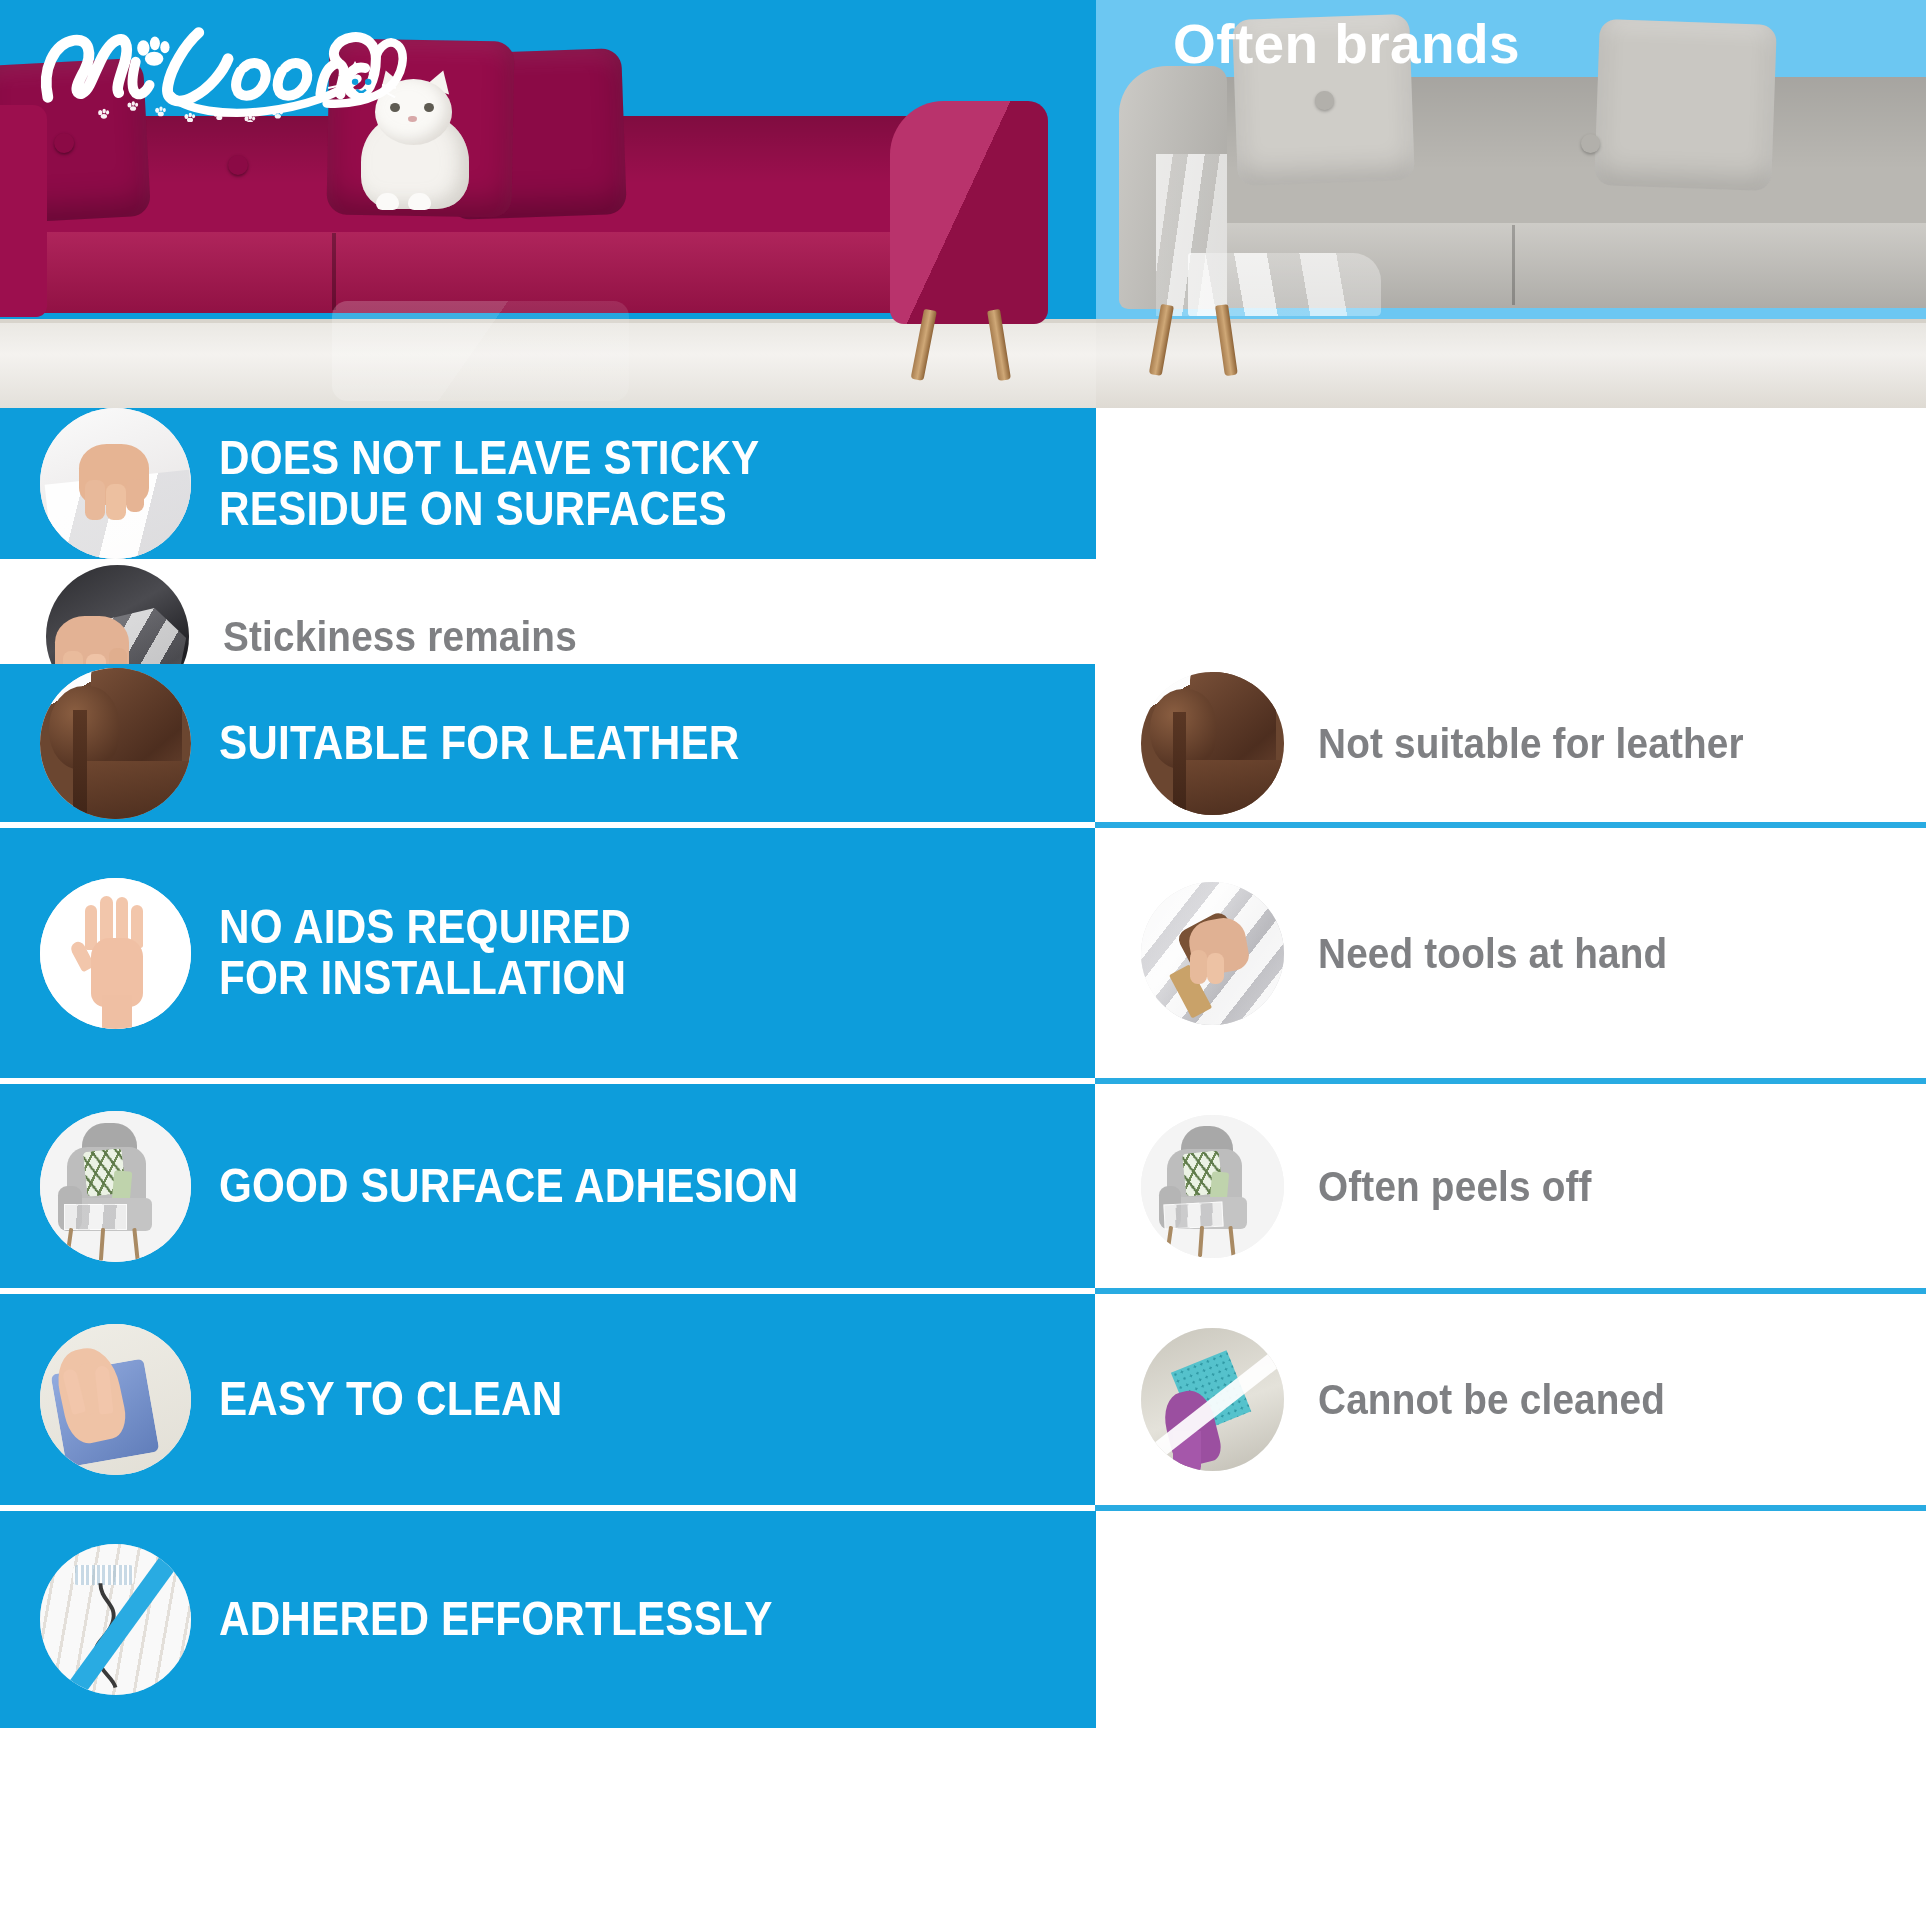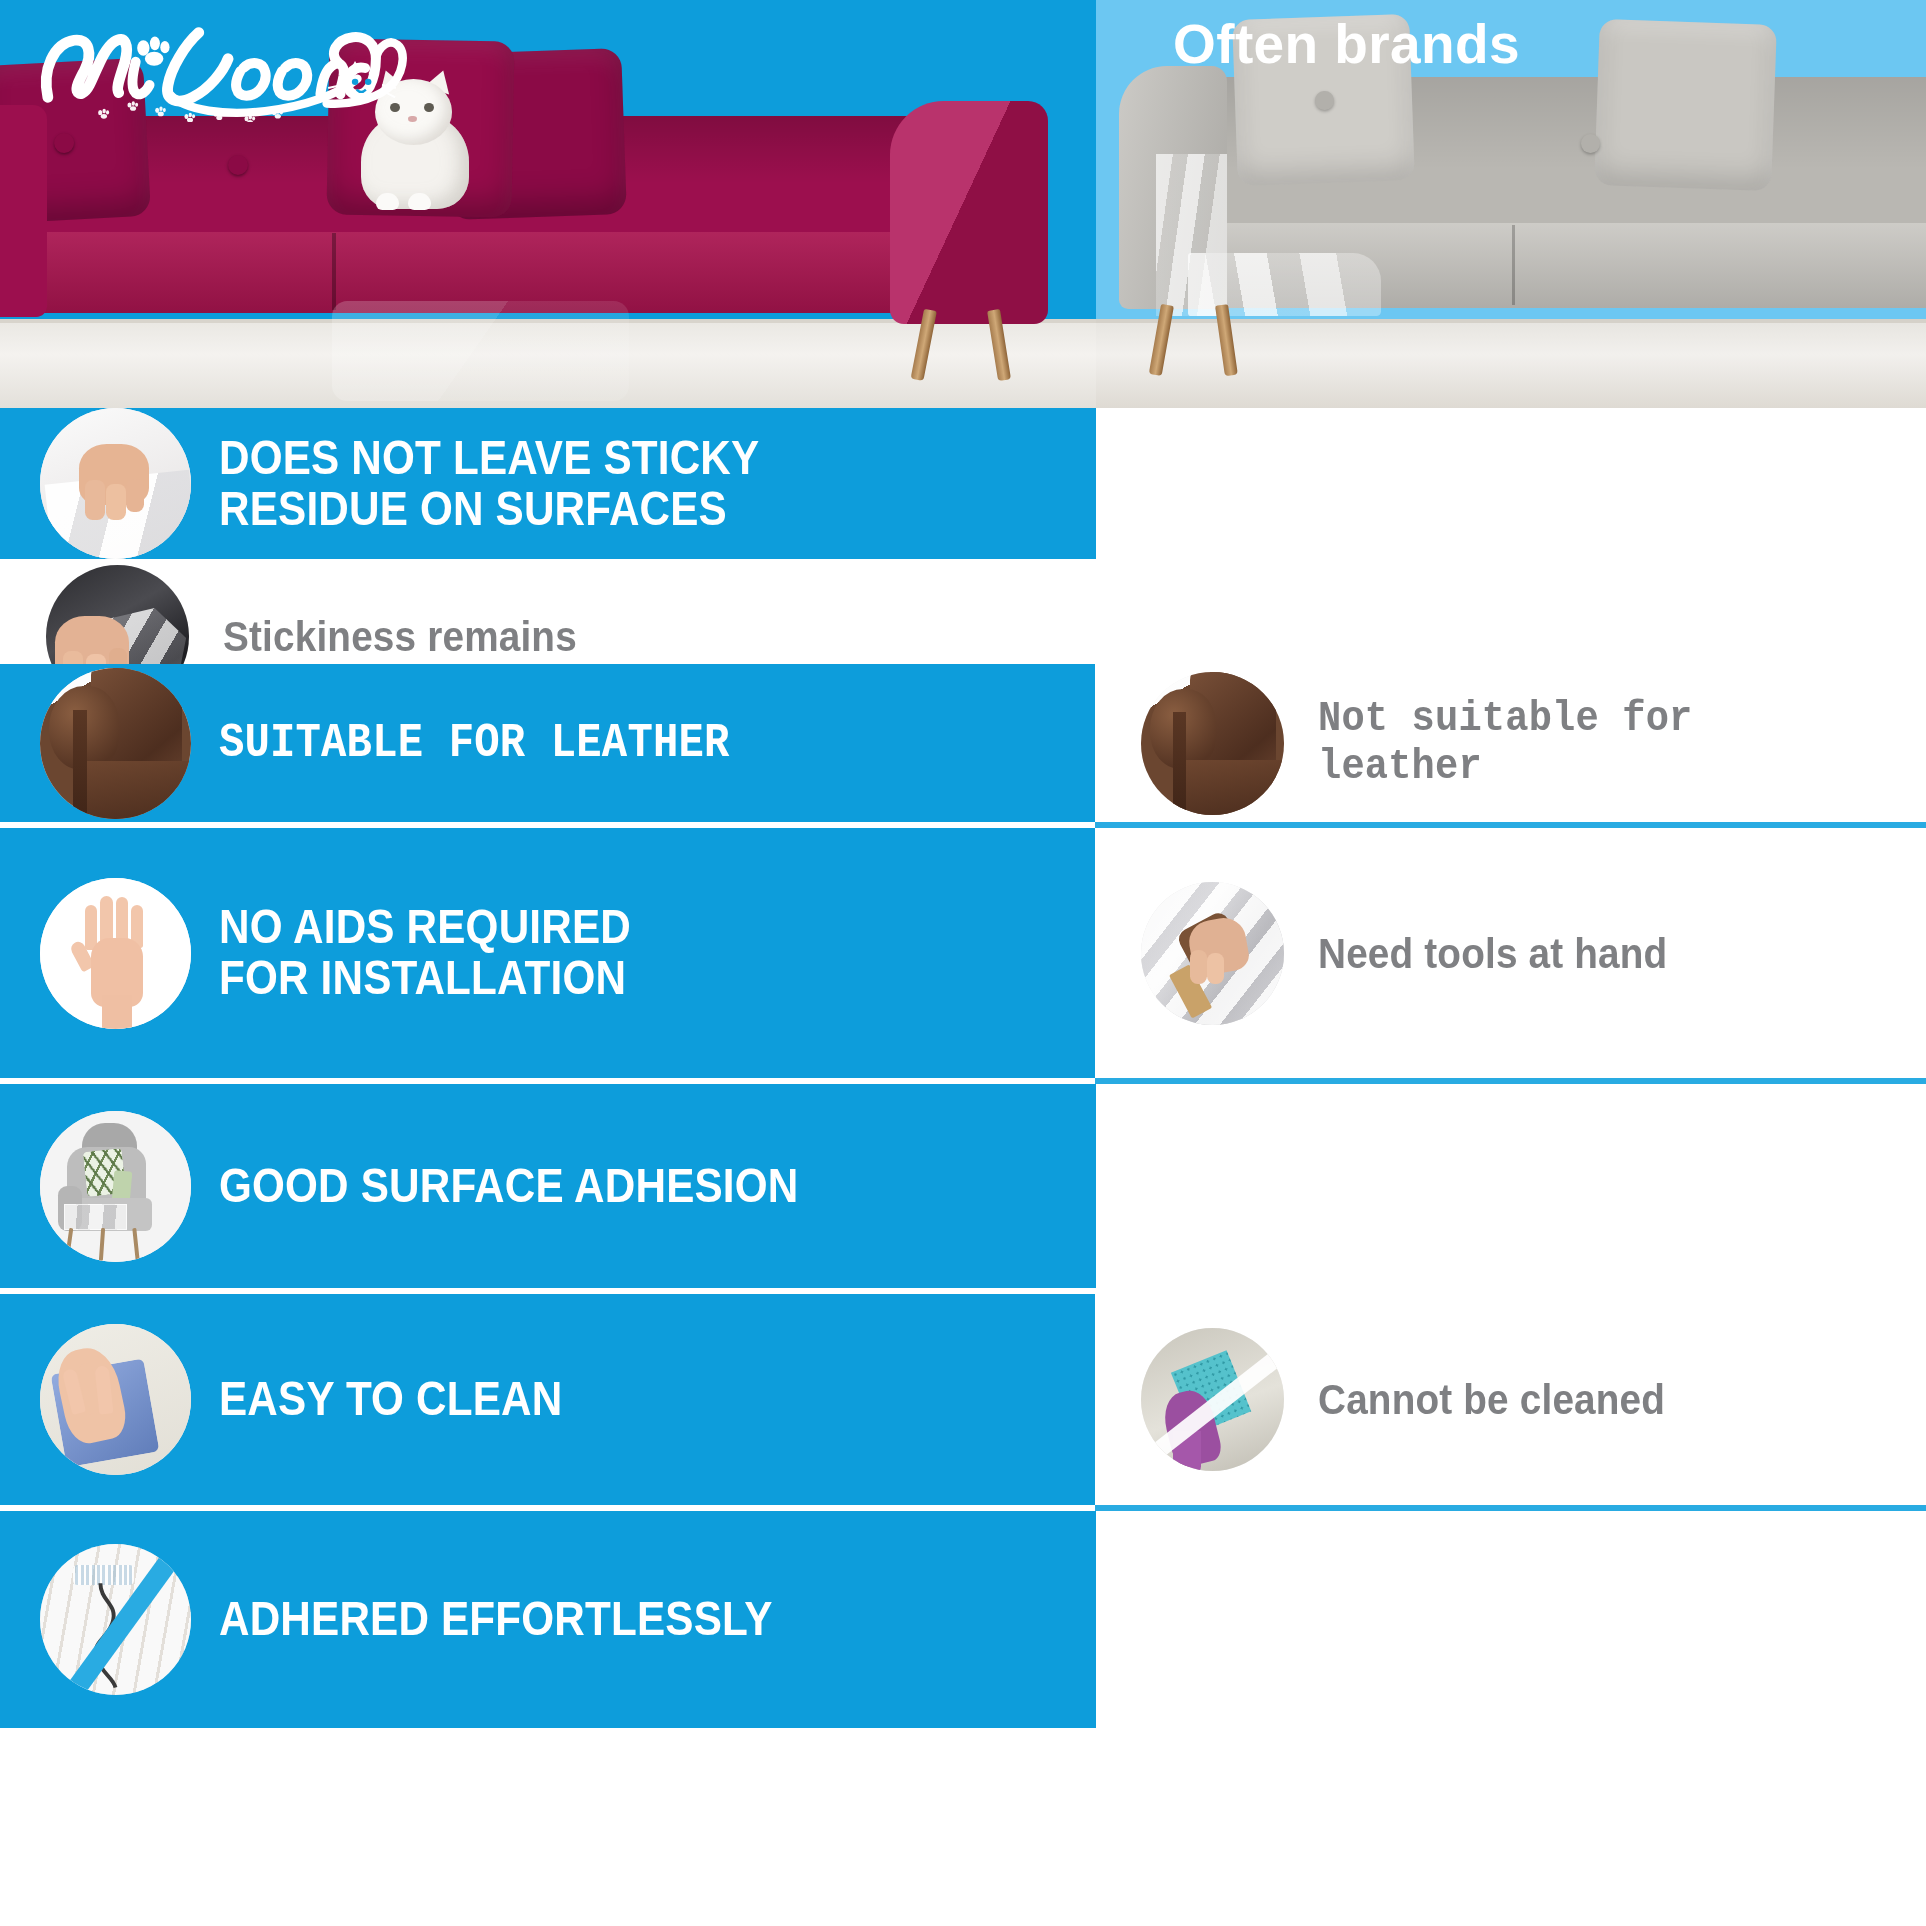--- a/index.html
+++ b/index.html
@@ -364,21 +364,21 @@
             <div class="hand" style="left:6%;top:36%;width:52%;height:46%;background:#E3B294;"></div>
             <div class="fing" style="left:12%;top:60%;width:14%;height:28%;background:#E9BB9C;"></div>
             <div class="fing" style="left:28%;top:62%;width:14%;height:26%;background:#EFC3A6;"></div>
             <div class="fing" style="left:44%;top:58%;width:13%;height:24%;background:#E0AE8E;"></div>
           </div>
         </div>
         <div class="lbl-r">Stickiness remains</div>
       </div>
     </div>
 
-    <div class="row" style="height:164px;font-family:Liberation Mono, monospace;">
+    <div class="row" style="height:164px;">
       <div class="cell-l">
         <div class="thumb">
           <div class="sc sc-leather">
               <div class="back"></div>
               <div class="roll"></div>
               <div class="seat"></div>
               <div class="strip"></div>
             </div>
         </div>
         <div class="lbl-l">SUITABLE FOR LEATHER</div>
@@ -438,20 +438,37 @@
             <div class="ch-seat"></div>
               <div class="ch-arm"></div>
             <div class="ch-film"></div>
             <div class="ch-leg" style="left:18%;transform:rotate(8deg);"></div>
             <div class="ch-leg" style="left:40%;transform:rotate(4deg);"></div>
             <div class="ch-leg" style="left:62%;transform:rotate(-6deg);"></div>
           </div>
         </div>
         <div class="lbl-l">GOOD SURFACE ADHESION</div>
       </div>
+      <div class="cell-r">
+        <div class="thumb thumb-r">
+          <div class="sc sc-chair">
+            <div class="ch-wing"></div>
+              <div class="ch-back"></div>
+            <div class="ch-cush"></div>
+              <div class="ch-throw"></div>
+            <div class="ch-seat"></div>
+              <div class="ch-arm"></div>
+            <div class="ch-film" style="transform:rotate(-3deg);"></div>
+            <div class="ch-leg" style="left:18%;transform:rotate(8deg);"></div>
+            <div class="ch-leg" style="left:40%;transform:rotate(4deg);"></div>
+            <div class="ch-leg" style="left:62%;transform:rotate(-6deg);"></div>
+          </div>
+        </div>
+        <div class="lbl-r">Often peels off</div>
+      </div>
     </div>
 
     <div class="row" style="height:217px;">
       <div class="cell-l">
         <div class="thumb">
           <div class="sc sc-clean">
             <div class="cloth"></div>
             <div class="c-hand"></div>
             <div class="fgr" style="left:18%;top:30%;width:9%;height:30%;background:#F2C6AB;transform:rotate(-14deg);"></div>
             <div class="fgr" style="left:28%;top:26%;width:9%;height:34%;background:#EFC3A6;transform:rotate(-10deg);"></div>

